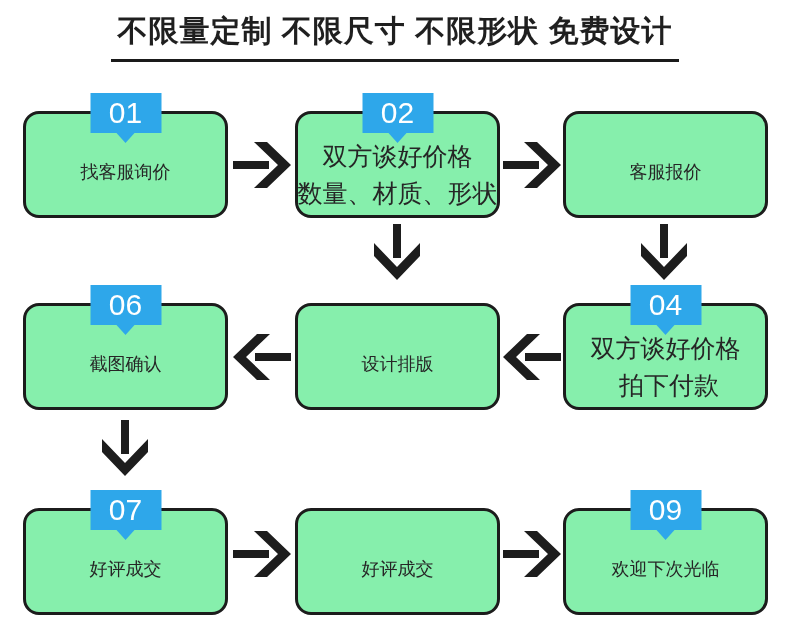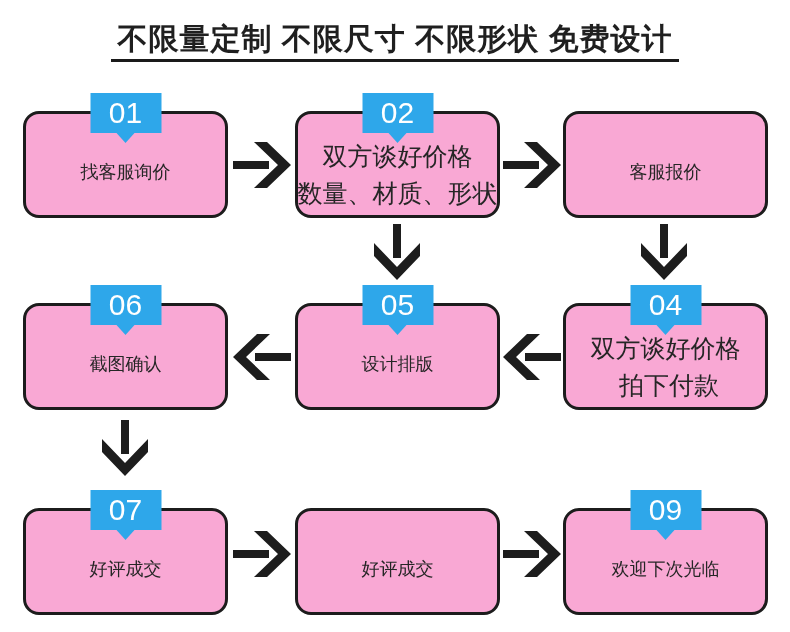--- a/index.html
+++ b/index.html
@@ -1,25 +1,25 @@
 <!DOCTYPE html>
 <html style="--accent: #2ea7ea; --ink: #1d1d1d;"><head>
 <meta charset="utf-8">
 <style>
   :root { --accent:#2ea7ea; --ink:#1d1d1d; }
   * { margin:0; padding:0; box-sizing:border-box; }
   body { background:#fff; font-family:"Liberation Sans", sans-serif; }
   .page { position:relative; width:790px; height:632px; background:#fff; overflow:hidden; }
 
   .title { position:absolute; top:11px; left:0; width:790px; text-align:center;
-           font-size:30px; font-weight:600; color:#1f1f1f; letter-spacing:1px;margin-top:8px; }
+           font-size:30px; font-weight:600; color:#1f1f1f; letter-spacing:1px; }
   .title-underline { position:absolute; top:59px; left:111px; width:568px; height:3px;
            background:#1a1a1a; }
 
-  .step { position:absolute; width:205px; height:107px; background:#f9a8d4;
+  .step { position:absolute; width:205px; height:107px; background:#86efac;
           border:3px solid #1c1c1c; border-radius:16px; }
   .col-a { left:23px; } .col-b { left:295px; } .col-c { left:563px; }
   .row-1 { top:111px; } .row-2 { top:303px; } .row-3 { top:508px; }
 
   .badge { position:absolute; top:-21px; left:50%; transform:translateX(-50%);
            width:71px; height:40px; background:var(--accent); color:#fff;
            display:flex; align-items:center; justify-content:center;
            font-size:30px; font-weight:400; z-index:2; }
   .badge-tail { position:absolute; top:40px; left:50%; transform:translateX(-50%);
            width:0; height:0; border-left:9px solid transparent;
@@ -77,24 +77,20 @@
     <div class="badge">
       <span>06</span>
       <span class="badge-tail"></span>
     </div>
     <div class="step-text">
       <div class="step-line">截图确认</div>
     </div>
   </div>
 
   <div class="step col-b row-2">
-    <div class="badge">
-      <span>05</span>
-      <span class="badge-tail"></span>
-    </div>
     <div class="step-text">
       <div class="step-line">设计排版</div>
     </div>
   </div>
 
   <div class="step multi col-c row-2">
     <div class="badge">
       <span>04</span>
       <span class="badge-tail"></span>
     </div>

